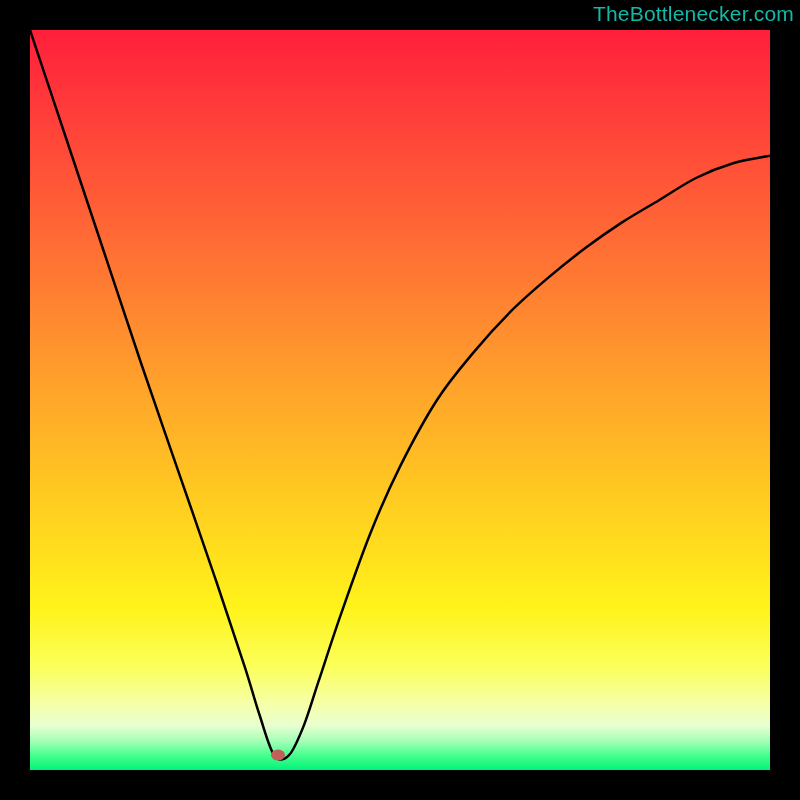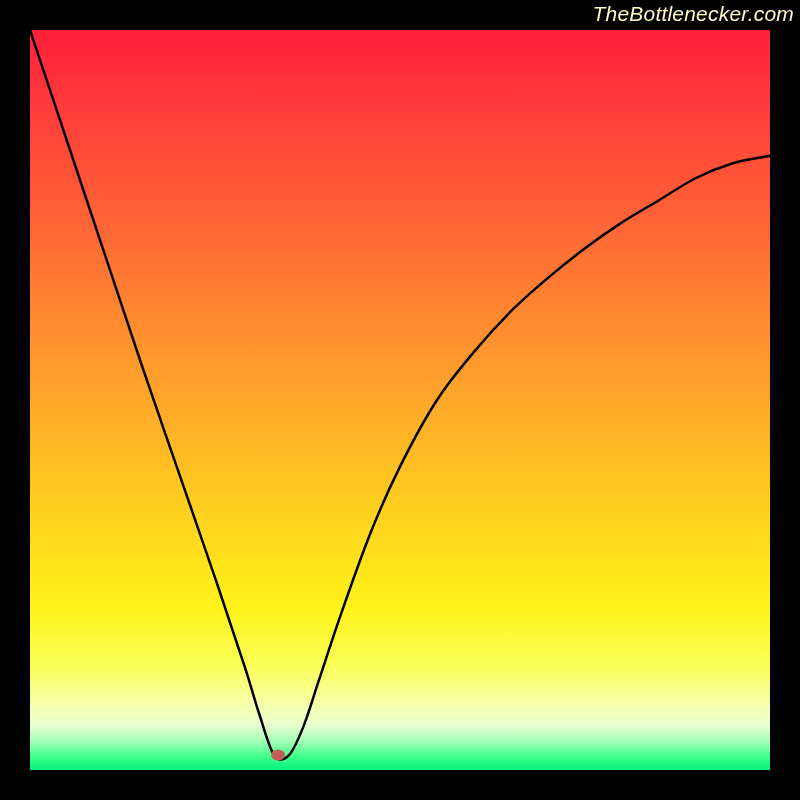--- a/index.html
+++ b/index.html
@@ -56,26 +56,25 @@
     width: 14px;
     height: 11px;
     border-radius: 50% / 50%;
     background: #c06058;
     transform: translate(-50%, -50%);
   }
   .watermark {
     position: absolute;
     top: 2px;
     right: 6px;
-    color: #fef9c3;
+    color: #14b8a6;
     font-size: 21px;
     letter-spacing: 0.2px;
     font-weight: 500;
     pointer-events: none;
-    font-style: italic;
   }
 </style>
 </head>
 <body>
 
 <div class="frame">
   <div class="plot-area">
     <div class="gradient"></div>
     <svg class="curve" viewBox="0 0 740 740" preserveAspectRatio="none">
         <path d="M 0.00 0.00 C 6.17 18.50, 24.67 74.00, 37.00 111.00 C 49.33 148.00, 61.67 185.00, 74.00 222.00 C 86.33 259.00, 98.67 296.62, 111.00 333.00 C 123.33 369.38, 135.67 404.53, 148.00 440.30 C 160.33 476.07, 173.90 514.92, 185.00 547.60 C 196.10 580.28, 207.20 613.58, 214.60 636.40 C 222.00 659.22, 224.47 669.70, 229.40 684.50 C 234.33 699.30, 239.27 718.42, 244.20 725.20 C 249.13 731.98, 254.07 730.13, 259.00 725.20 C 263.93 720.27, 268.87 707.93, 273.80 695.60 C 278.73 683.27, 282.43 669.70, 288.60 651.20 C 294.77 632.70, 302.17 609.27, 310.80 584.60 C 319.43 559.93, 330.53 527.87, 340.40 503.20 C 350.27 478.53, 358.90 458.80, 370.00 436.60 C 381.10 414.40, 394.67 389.12, 407.00 370.00 C 419.33 350.88, 431.67 336.70, 444.00 321.90 C 456.33 307.10, 468.67 293.53, 481.00 281.20 C 493.33 268.87, 505.67 258.38, 518.00 247.90 C 530.33 237.42, 542.67 227.55, 555.00 218.30 C 567.33 209.05, 579.67 200.42, 592.00 192.40 C 604.33 184.38, 616.67 177.60, 629.00 170.20 C 641.33 162.80, 653.67 154.17, 666.00 148.00 C 678.33 141.83, 690.67 136.90, 703.00 133.20 C 715.33 129.50, 733.83 127.03, 740.00 125.80" fill="none" stroke="#000" stroke-width="2.5" stroke-linecap="round" stroke-linejoin="round"></path>

